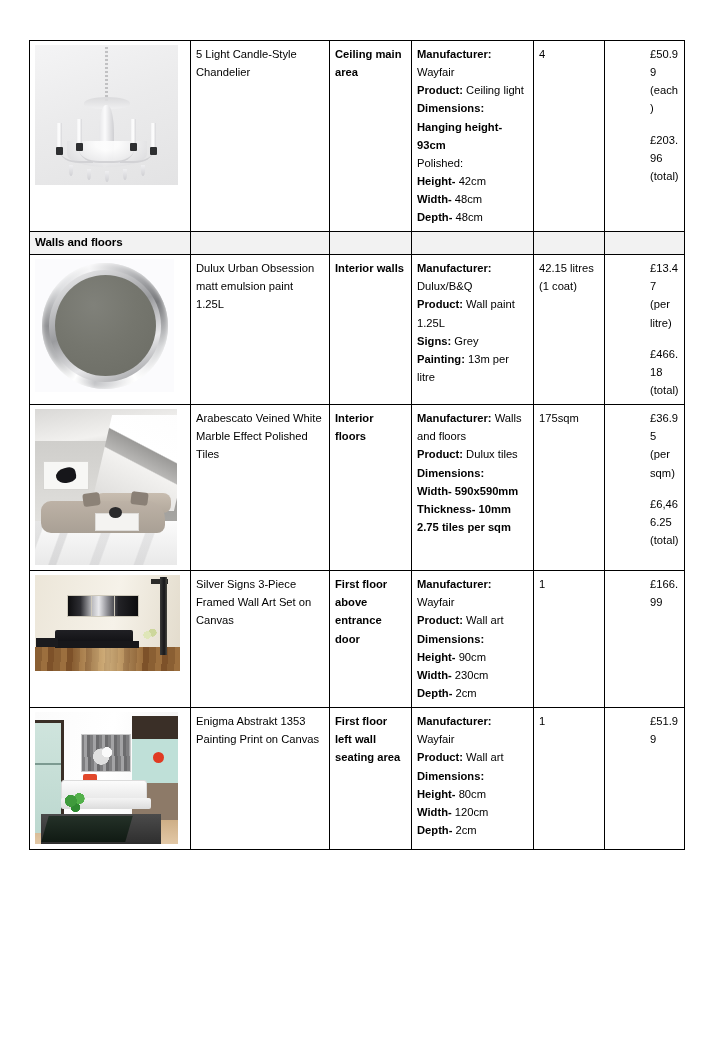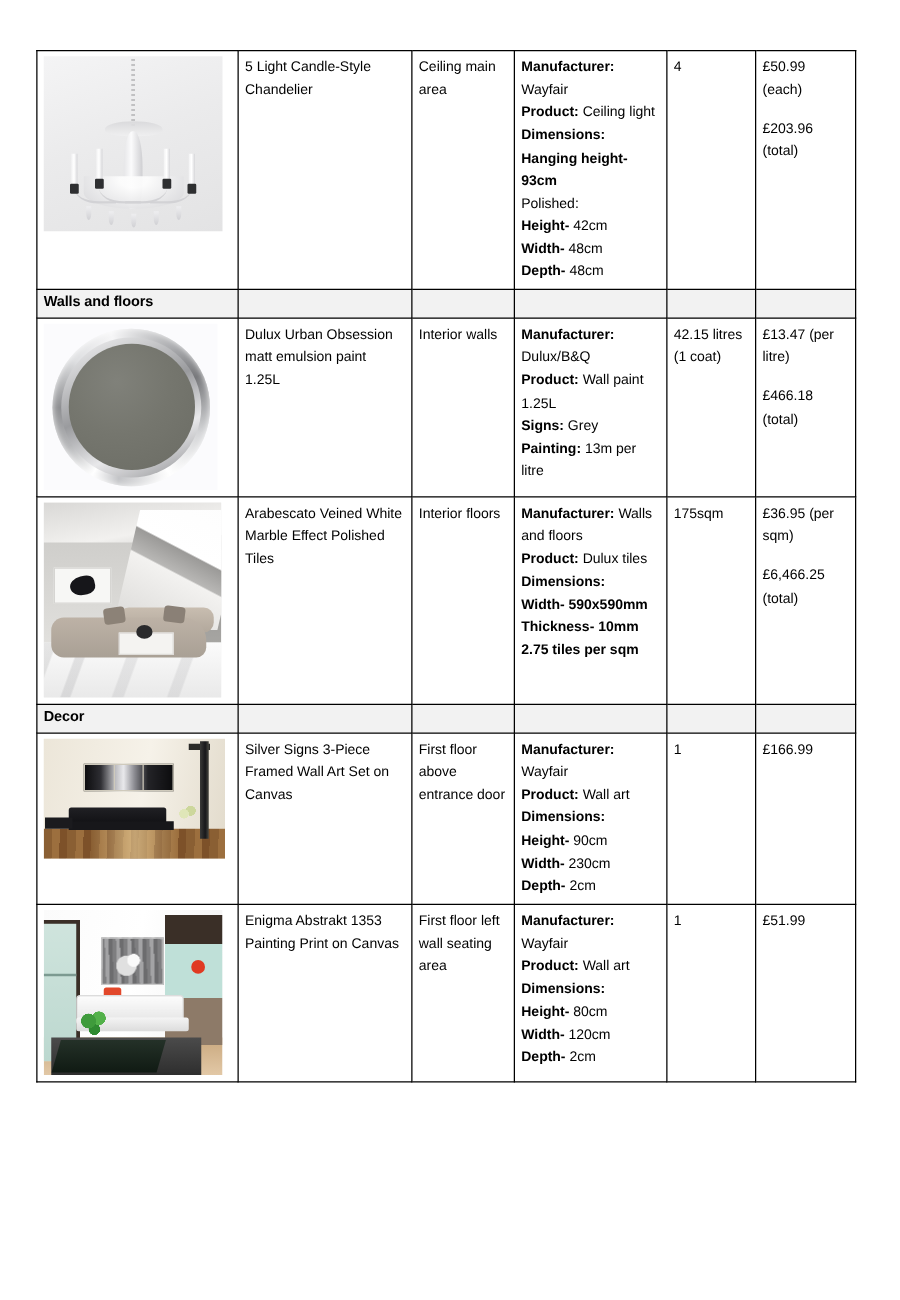--- a/index.html
+++ b/index.html
@@ -60,23 +60,23 @@
     font-size: 11.6px;
     letter-spacing: -0.1px;
     white-space: nowrap;
   }
 
   .spec-line { display: block; }
   .spec-key { font-weight: bold; }
   .gap { display: block; height: 13px; }
 
   .product-name { display: block; }
-  .location-text { display: block; }
+  .location-text { display: block; font-weight: bold; }
   .qty-text { display: block; }
-  .price-line { display: block; }
+  .price-line { display: block; margin-left: 40px; }
 
   
   .pic {
     position: relative;
     overflow: hidden;
     background: #ffffff;
   }
 
   
   .pic-chandelier {
@@ -484,30 +484,20 @@
         <td>
           <span class="qty-text">175sqm</span>
         </td>
         <td>
           <span class="price-line">£36.95 (per sqm)</span>
           <span class="gap"></span>
           <span class="price-line">£6,466.25 (total)</span>
         </td>
       </tr>
 
-      <tr class="section-row">
-        <td>
-          <span class="section-label">Decor</span>
-        </td>
-        <td></td>
-        <td></td>
-        <td></td>
-        <td></td>
-        <td></td>
-      </tr>
 
       <tr>
         <td class="cell-image">
           <div class="pic pic-wallart">
             <div class="wa-wall"></div>
             <div class="wa-floor"></div>
             <div class="wa-floor-light"></div>
             <div class="wa-canvas">
               <div class="wa-canvas-div1"></div>
               <div class="wa-canvas-div2"></div>

